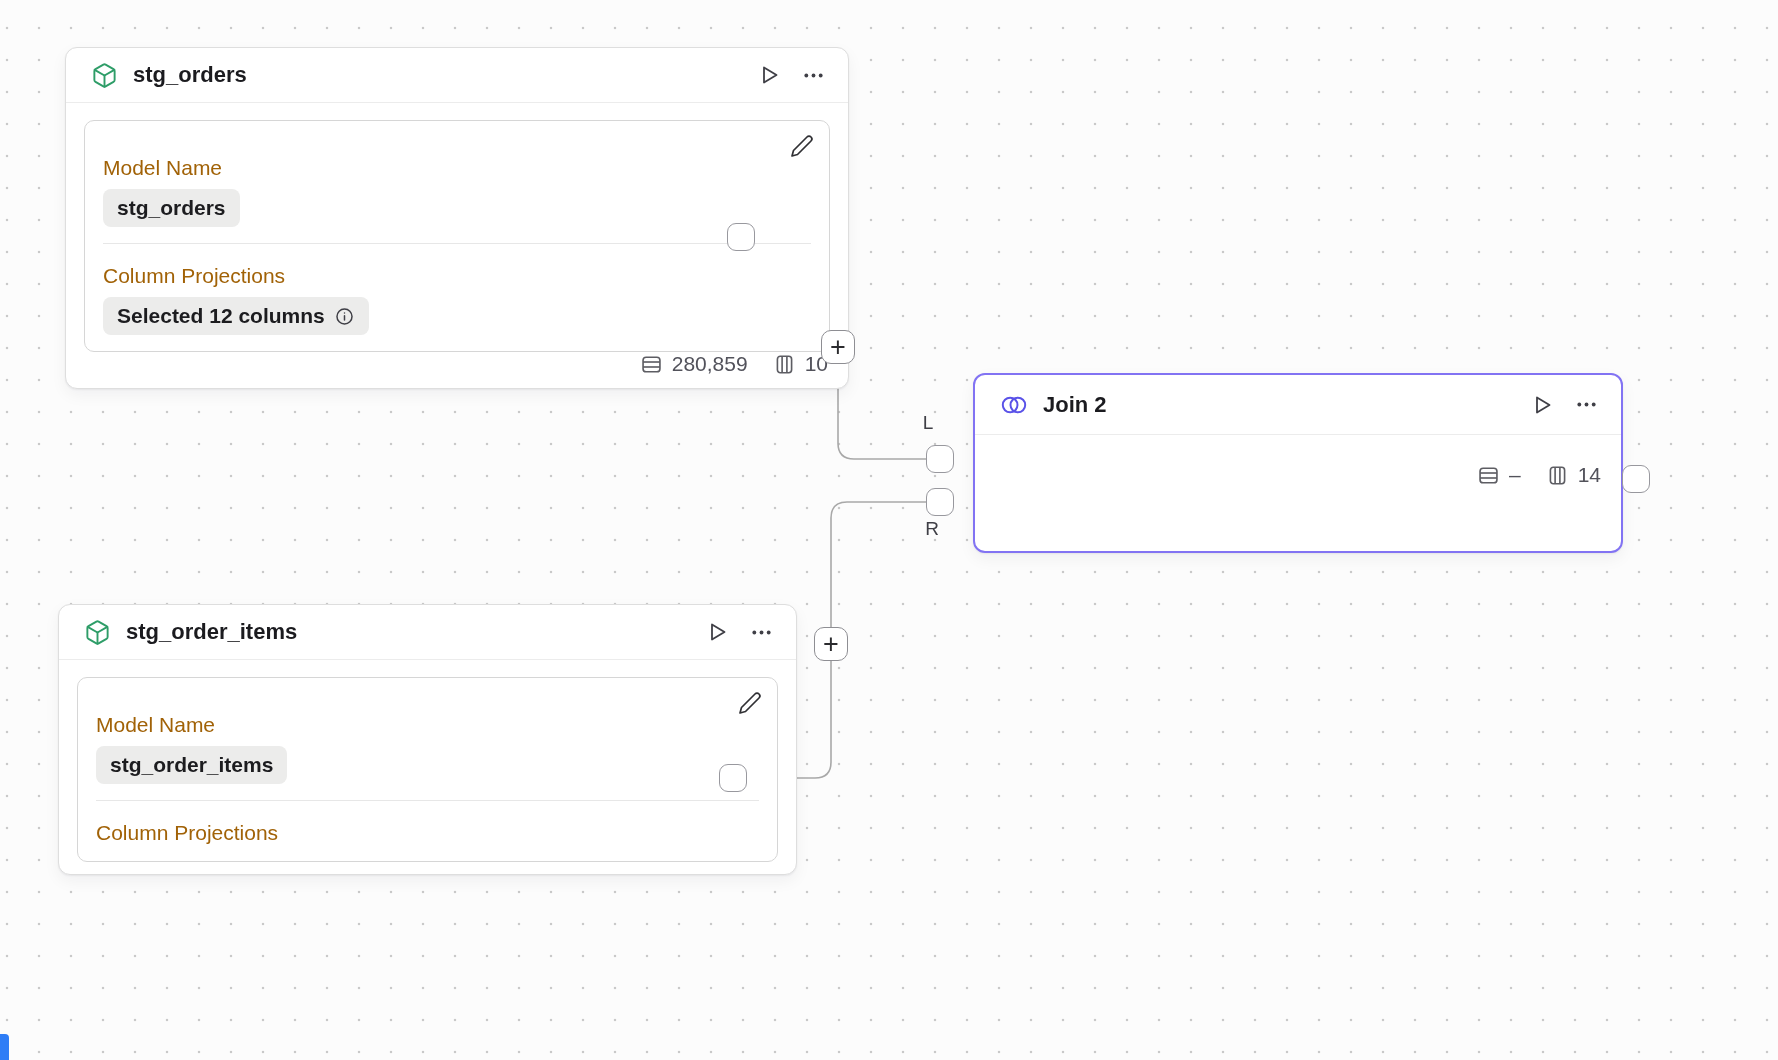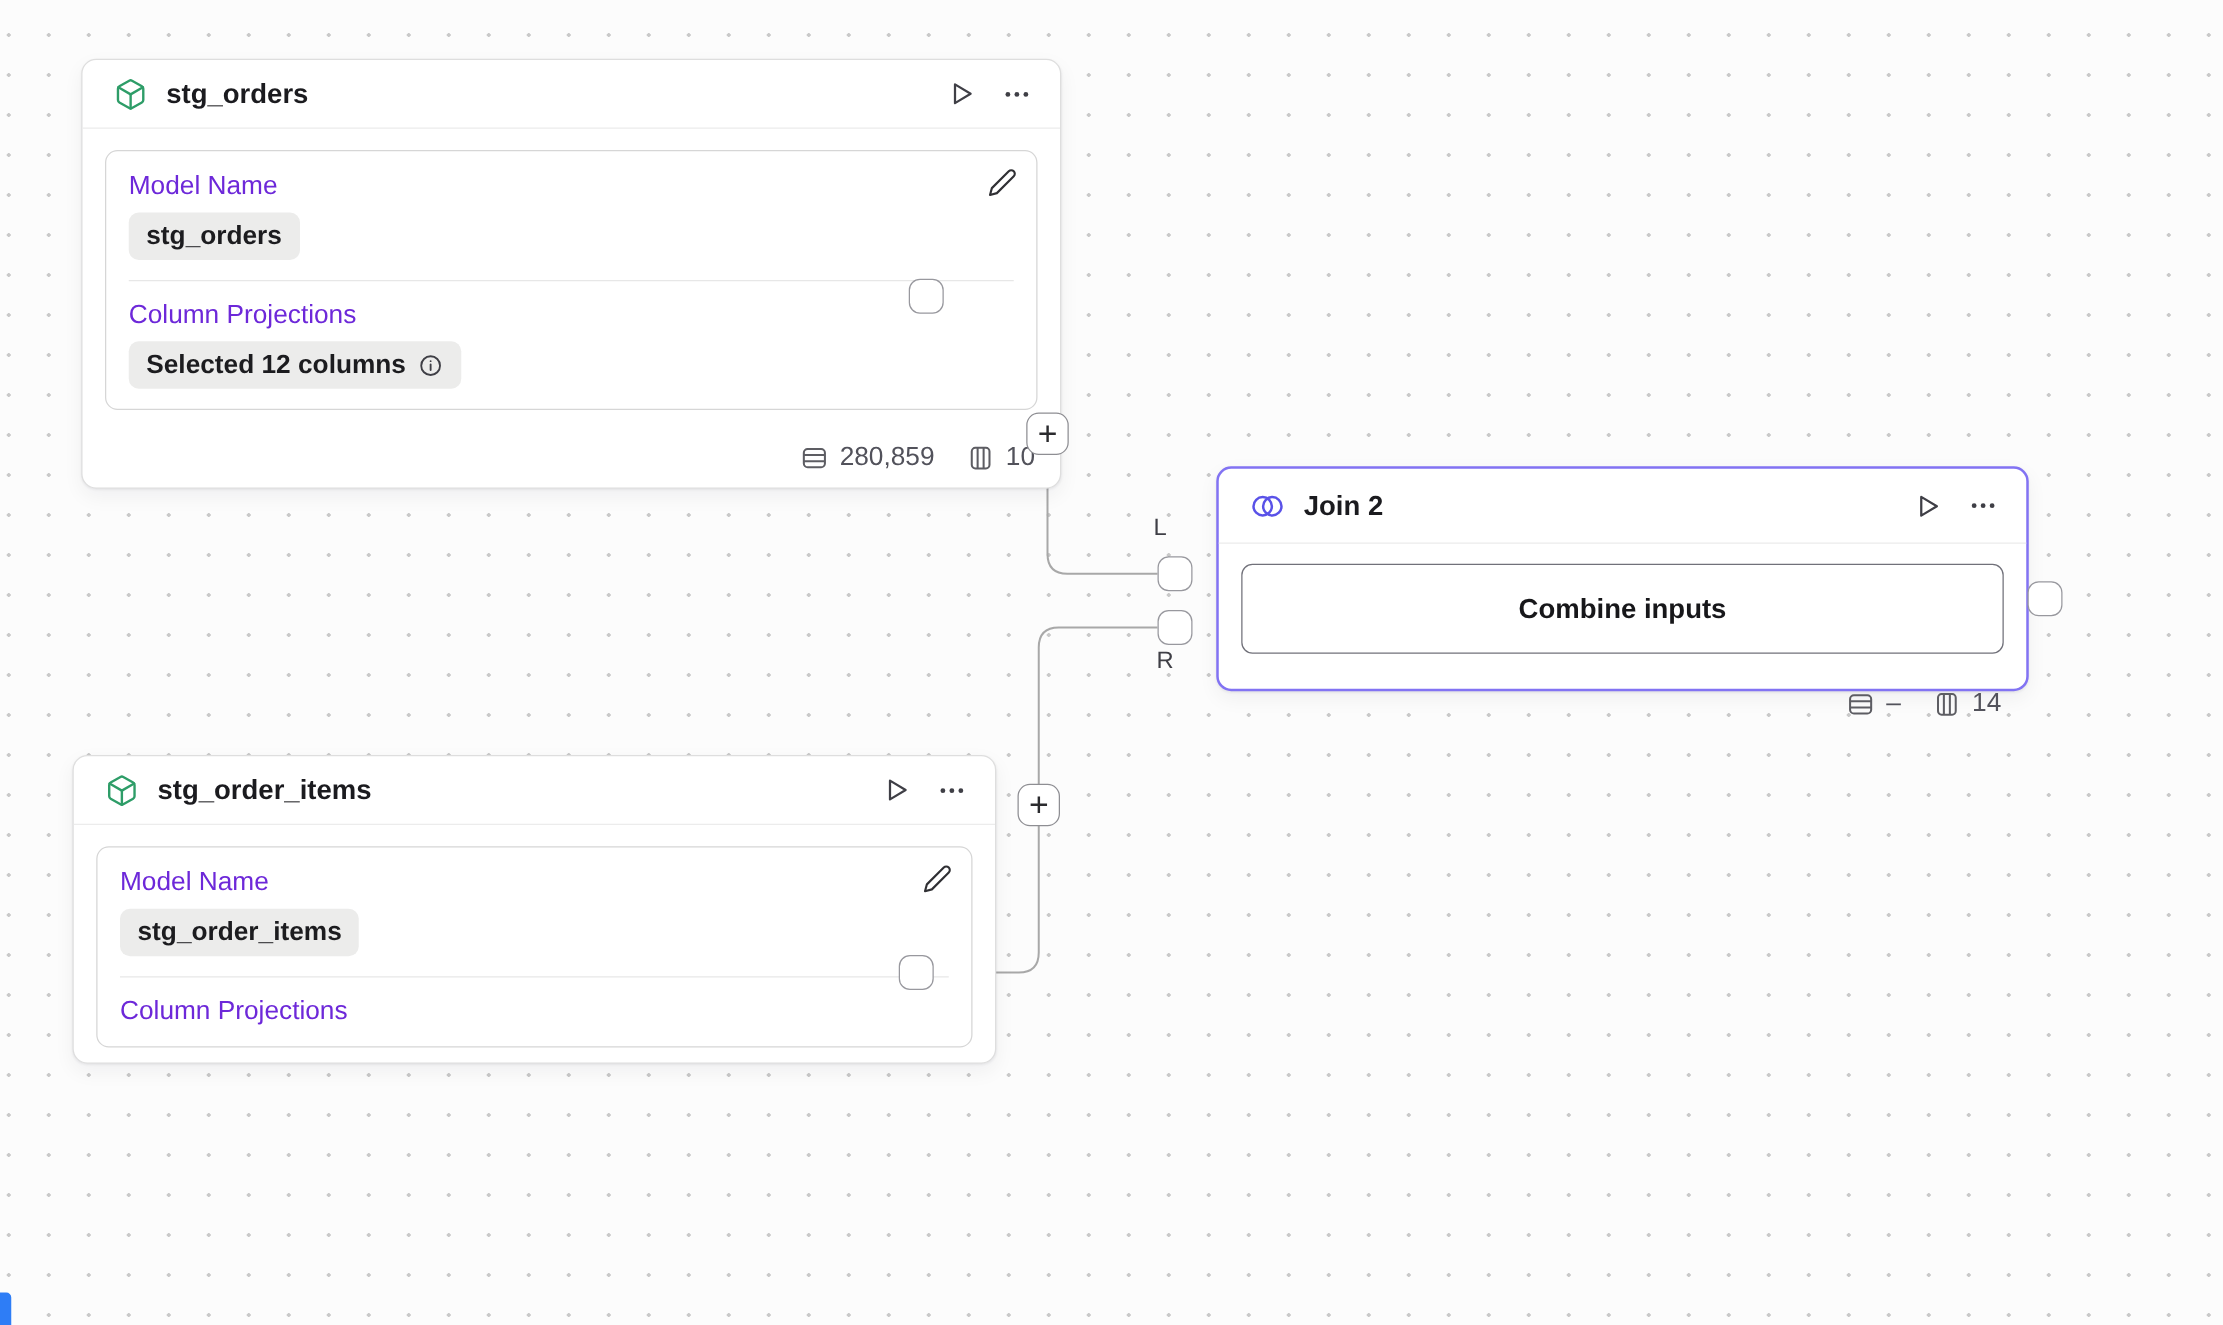--- a/index.html
+++ b/index.html
@@ -15,26 +15,26 @@
   }
   .node.join{border:2px solid #8273f3;}
   .node-header{display:flex;align-items:center;height:54px;padding:0 23px 0 25px;gap:15px;border-bottom:1px solid #ececec;}
   .node.join .node-header{height:59px;}
   .node-title{font-size:22px;font-weight:600;color:#1b1b1f;white-space:nowrap;}
   .spacer{flex:1;}
   .actions{display:flex;align-items:center;gap:21px;}
   .icon-btn{background:none;border:none;padding:0;margin:0;cursor:pointer;display:flex;align-items:center;}
   .node-body{padding:17px 18px 12px;}
   .inner-card{position:relative;border:1.5px solid #d6d6d6;border-radius:10px;padding:15px 18px 16px;}
-  .field-label{font-size:21px;line-height:25px;color:#6d28d9;}
+  .field-label{font-size:21px;line-height:25px;color:#a16207;margin-top:19px;}
   .chip{display:inline-flex;align-items:center;gap:9px;background:#ececeb;border-radius:8px;
         padding:7px 14px;font-size:21px;font-weight:600;color:#1c1c1f;margin-top:9px;}
   .card-divider{border-top:1px solid #e7e7e7;margin:16px 0 14px;}
   .edit-btn{position:absolute;top:13px;right:15px;}
-  .stats-row{display:flex;justify-content:flex-end;align-items:center;gap:9px;margin-top:26px;padding:0 2px;
+  .stats-row{display:flex;justify-content:flex-end;align-items:center;gap:9px;padding:0 2px;
              font-size:21px;color:#52525b;}
   .stats-row .group-gap{margin-left:16px;}
   .combine-btn{display:block;margin:16px 18px 0;width:calc(100% - 36px);height:72px;background:#fff;
                border:1.5px solid #71717a;border-radius:9px;font-size:22px;font-weight:600;color:#17171a;
                font-family:"Liberation Sans",sans-serif;cursor:pointer;}
   .node.join .stats-row{margin-top:28px;padding:0 20px;}
   .port{position:absolute;width:28px;height:28px;background:#fff;border:1.5px solid #98989e;border-radius:9px;box-sizing:border-box;}
   .plus-btn{position:absolute;width:34px;height:34px;background:#fff;border:1.5px solid #8e8e93;border-radius:10px;
             box-sizing:border-box;display:flex;align-items:center;justify-content:center;
             font-size:27px;line-height:1;color:#2b2b2e;padding:0;cursor:pointer;font-family:"Liberation Sans",sans-serif;}
@@ -185,21 +185,20 @@
         </button>
         <button class="icon-btn">
           <svg width="23" height="23" viewBox="0 0 24 24" fill="#3f3f46">
               <circle cx="4.5" cy="12" r="2"></circle>
               <circle cx="12" cy="12" r="2"></circle>
               <circle cx="19.5" cy="12" r="2"></circle>
             </svg>
         </button>
       </span>
     </div>
-    <button class="combine-btn">Combine inputs</button>
     <div class="stats-row">
       <span>
         <svg width="23" height="23" viewBox="0 0 24 24" fill="none" stroke="#5d5d63" stroke-width="1.7">
             <rect x="3.2" y="4.4" width="17.6" height="15.2" rx="3.2"></rect>
             <line x1="3.2" y1="9.4" x2="20.8" y2="9.4"></line>
             <line x1="3.2" y1="14.6" x2="20.8" y2="14.6"></line>
           </svg>
       </span>
       <span>–</span>
       <span class="group-gap">

